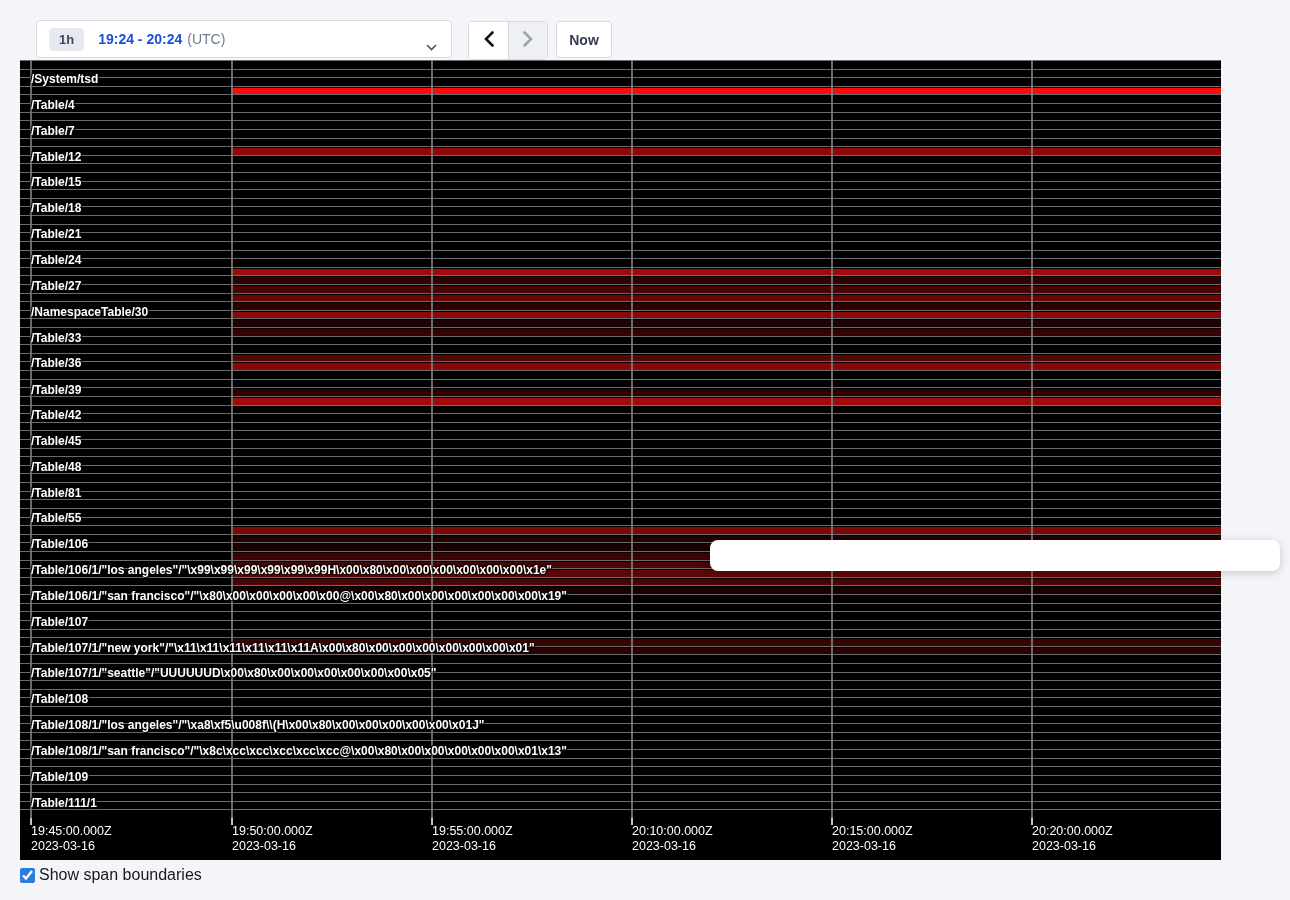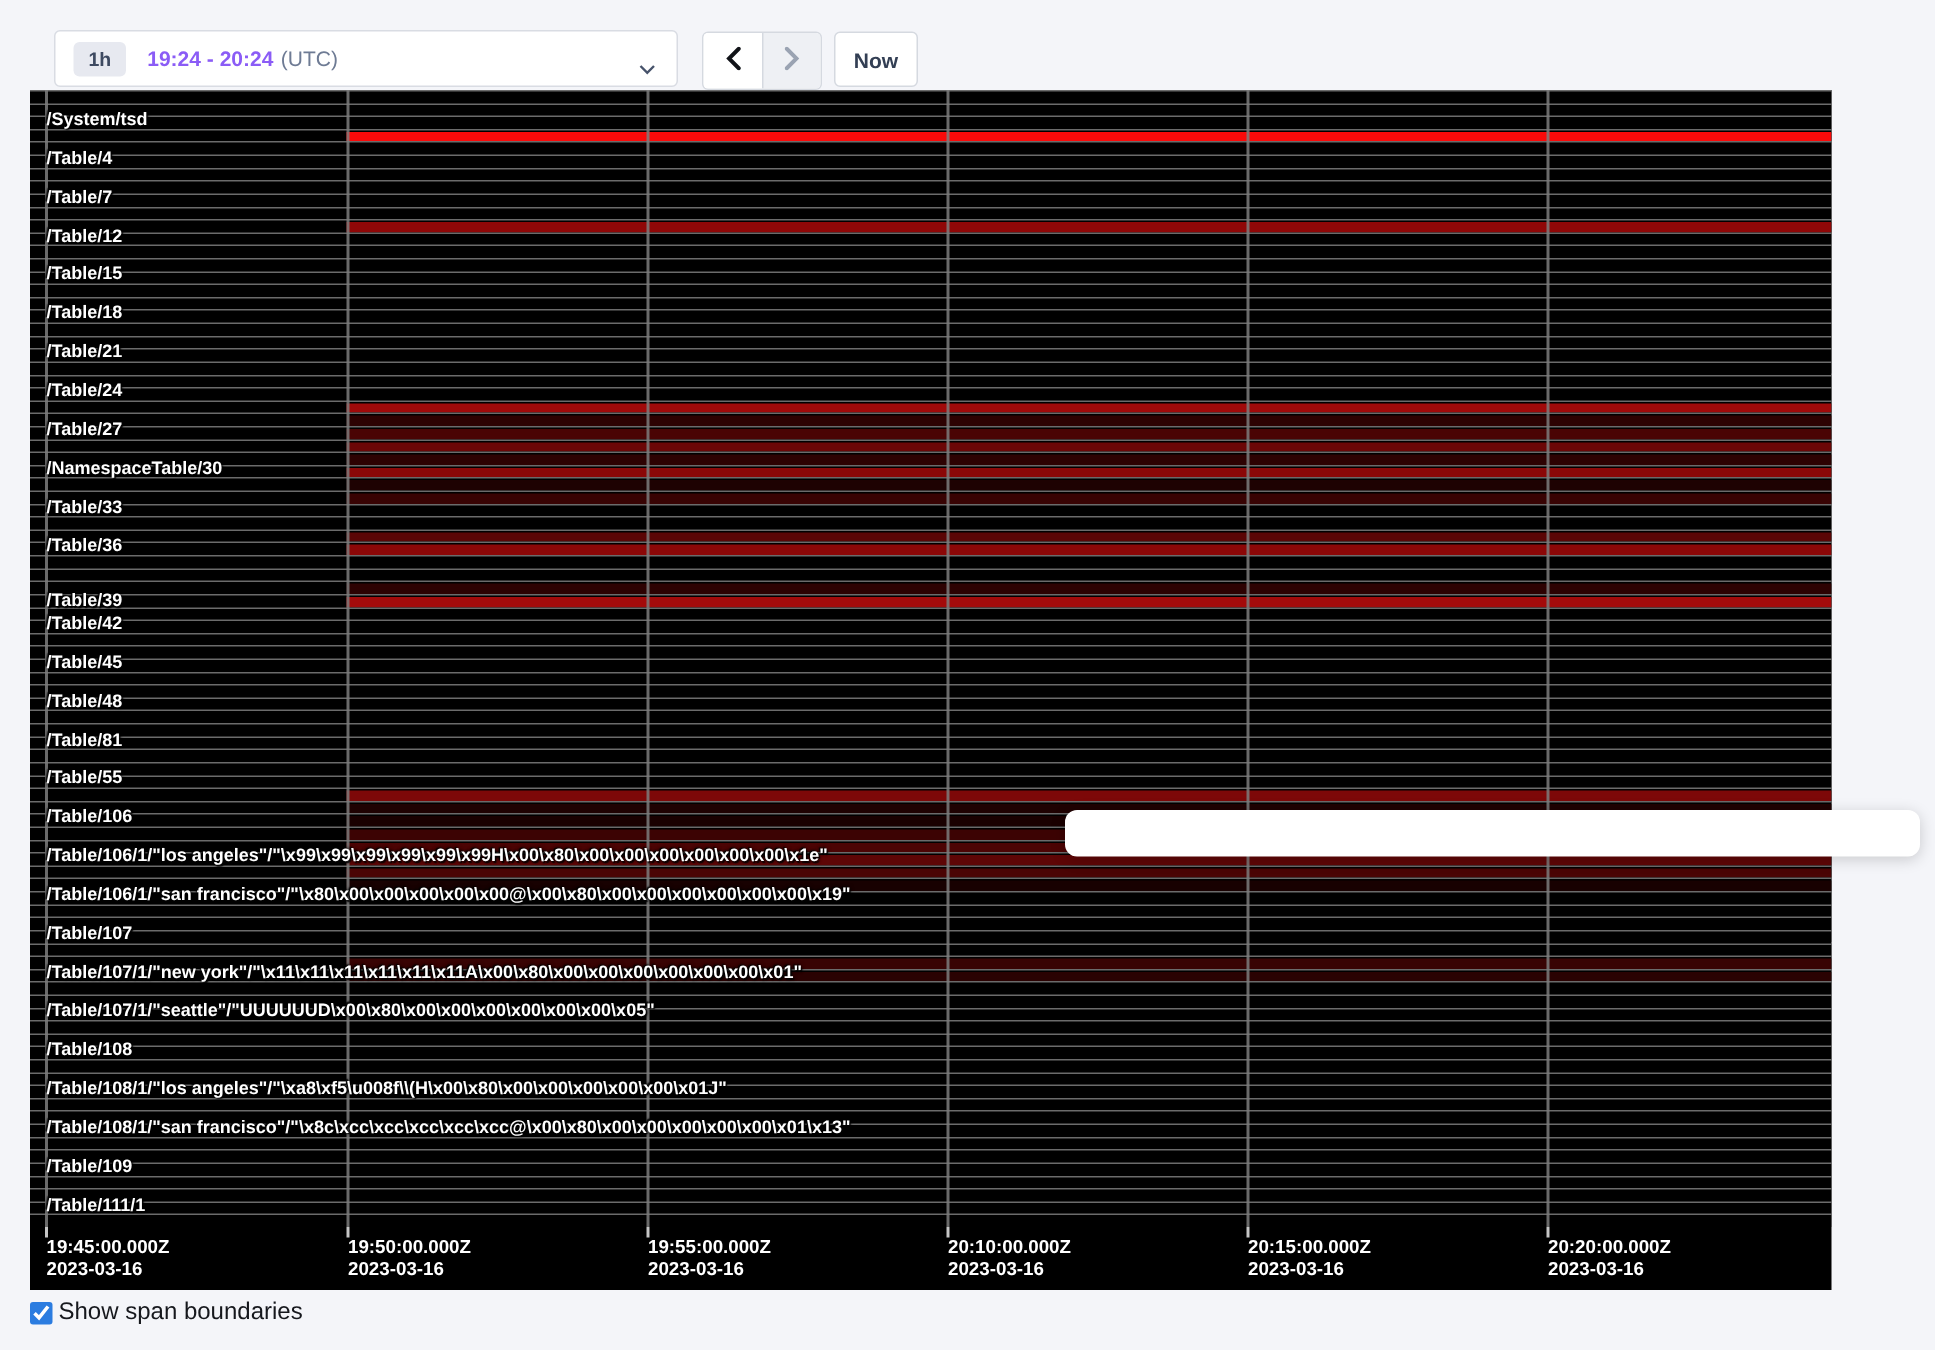--- a/index.html
+++ b/index.html
@@ -12,21 +12,21 @@
   .toolbar{position:absolute;left:11px;top:0;width:1290px;height:60px;}
   .range-select{
     position:absolute;left:25px;top:20px;width:416px;height:38px;
     background:#fff;border:1px solid #d9dce3;border-radius:4px;
     box-sizing:border-box;display:flex;align-items:center;cursor:pointer;
   }
   .duration-badge{
     margin-left:12px;background:#e7e9f0;border-radius:4px;
     padding:4px 10px;font-size:13px;font-weight:700;color:#3e4a61;
   }
-  .range-text{margin-left:14px;font-size:14px;font-weight:700;color:#8b5cf6;white-space:nowrap;}
+  .range-text{margin-left:14px;font-size:14px;font-weight:700;color:#1d4ed8;white-space:nowrap;}
   .range-tz{margin-left:5px;font-size:14px;color:#6e7b94;}
   .select-caret{position:absolute;right:14px;top:16px;}
   .nav-group{
     position:absolute;left:457px;top:21px;height:37px;display:flex;
     border:1px solid #d5d9e0;border-radius:4px;overflow:hidden;background:#fff;
   }
   .nav-btn{
     width:39px;height:37px;display:flex;align-items:center;justify-content:center;
     background:#fff;border:none;cursor:pointer;box-sizing:border-box;
   }
@@ -50,21 +50,21 @@
   }
   .band{position:absolute;left:211px;right:0;top:1px;bottom:0;}
   .vline{position:absolute;top:0;height:758px;width:2px;background:rgba(125,125,125,0.85);}
   .row-label{
     position:absolute;white-space:nowrap;color:#fff;
     font-size:12px;font-weight:700;line-height:12px;
     text-shadow:1px 1px 1px #000,-1px -1px 1px #000,0 0 3px #000;
     pointer-events:none;
   }
   .xtick{position:absolute;width:2px;height:7px;background:rgba(220,220,220,0.9);top:758px;}
-  .xlabel{position:absolute;color:#fff;font-size:12.5px;font-weight:700;line-height:15px;white-space:nowrap;}
+  .xlabel{position:absolute;color:#fff;font-size:12.5px;font-weight:400;line-height:15px;white-space:nowrap;}
   
   .tooltip{
     position:absolute;left:710px;top:540px;width:570px;box-sizing:border-box;
     background:#fff;border-radius:8px;padding:15px 20px 16px 20px;
     box-shadow:0 2px 10px rgba(0,0,0,0.18);
   }
   .tt-line{font-size:13.5px;color:#4c4c4c;line-height:20px;margin:0 0 14px 0;white-space:nowrap;overflow:hidden;}
   .tt-line:last-child{margin-bottom:0;}
   
   .footer{position:absolute;left:20px;top:866px;display:flex;align-items:center;}
@@ -255,21 +255,21 @@
       <div class="row-label" style="left:11px;top:64.79545454545455px">/Table/7</div>
       <div class="row-label" style="left:11px;top:90.63636363636363px">/Table/12</div>
       <div class="row-label" style="left:11px;top:116.47727272727272px">/Table/15</div>
       <div class="row-label" style="left:11px;top:142.3181818181818px">/Table/18</div>
       <div class="row-label" style="left:11px;top:168.1590909090909px">/Table/21</div>
       <div class="row-label" style="left:11px;top:194px">/Table/24</div>
       <div class="row-label" style="left:11px;top:219.8409090909091px">/Table/27</div>
       <div class="row-label" style="left:11px;top:245.6818181818182px">/NamespaceTable/30</div>
       <div class="row-label" style="left:11px;top:271.52272727272725px">/Table/33</div>
       <div class="row-label" style="left:11px;top:297.3636363636364px">/Table/36</div>
-      <div class="row-label" style="left:11px;top:334px">/Table/39</div>
+      <div class="row-label" style="left:11px;top:324px">/Table/39</div>
       <div class="row-label" style="left:11px;top:349.0454545454545px">/Table/42</div>
       <div class="row-label" style="left:11px;top:374.8863636363636px">/Table/45</div>
       <div class="row-label" style="left:11px;top:400.7272727272727px">/Table/48</div>
       <div class="row-label" style="left:11px;top:426.5681818181818px">/Table/81</div>
       <div class="row-label" style="left:11px;top:452.4090909090909px">/Table/55</div>
       <div class="row-label" style="left:11px;top:478.25px">/Table/106</div>
       <div class="row-label" style="left:11px;top:504.09090909090907px">/Table/106/1/"los angeles"/"\x99\x99\x99\x99\x99\x99H\x00\x80\x00\x00\x00\x00\x00\x00\x1e"</div>
       <div class="row-label" style="left:11px;top:529.9318181818181px">/Table/106/1/"san francisco"/"\x80\x00\x00\x00\x00\x00@\x00\x80\x00\x00\x00\x00\x00\x00\x19"</div>
       <div class="row-label" style="left:11px;top:555.7727272727273px">/Table/107</div>
       <div class="row-label" style="left:11px;top:581.6136363636364px">/Table/107/1/"new york"/"\x11\x11\x11\x11\x11\x11A\x00\x80\x00\x00\x00\x00\x00\x00\x01"</div>

